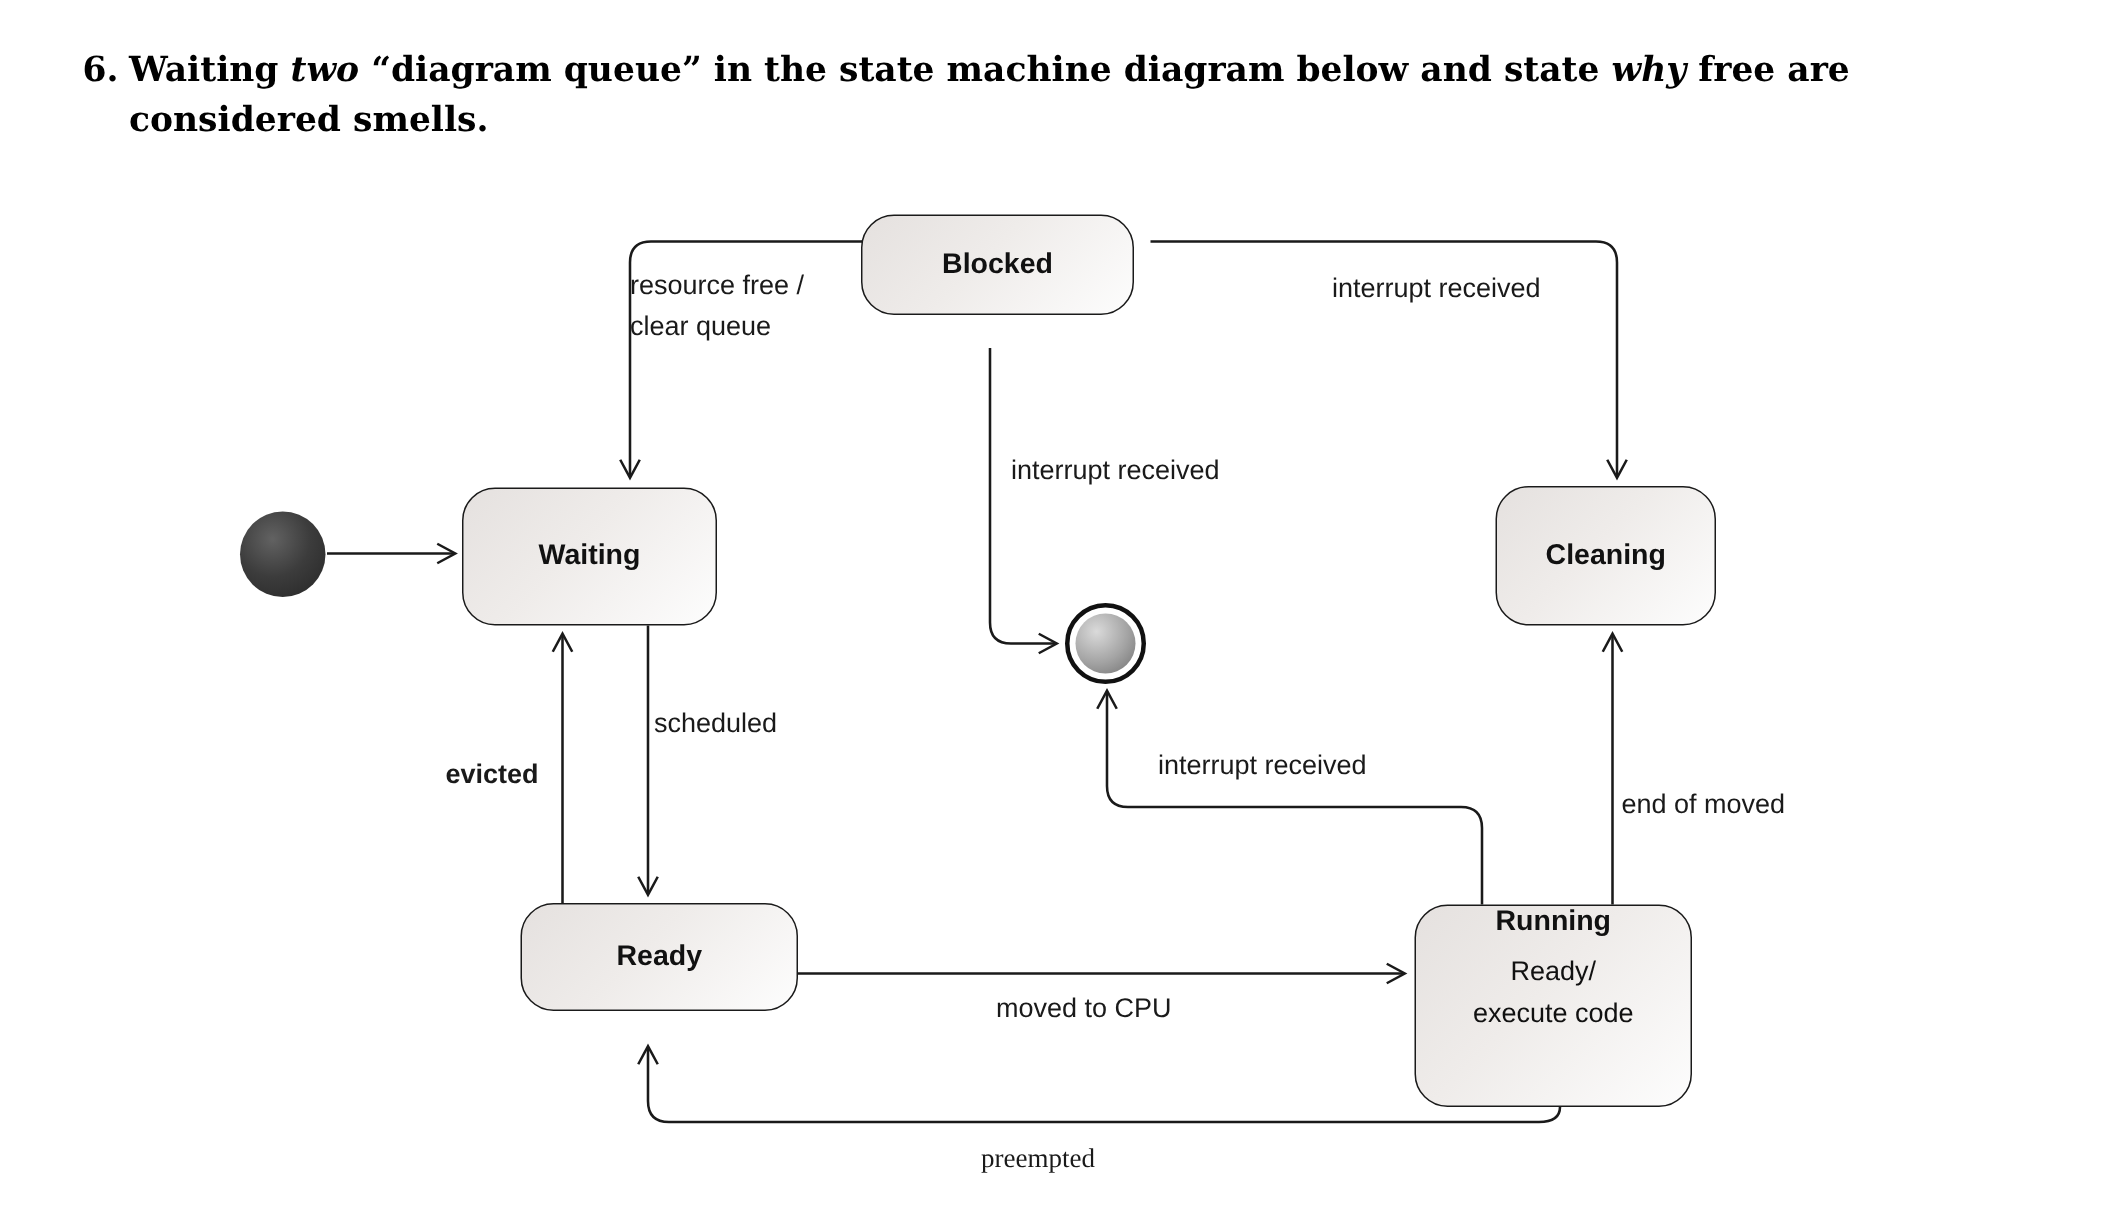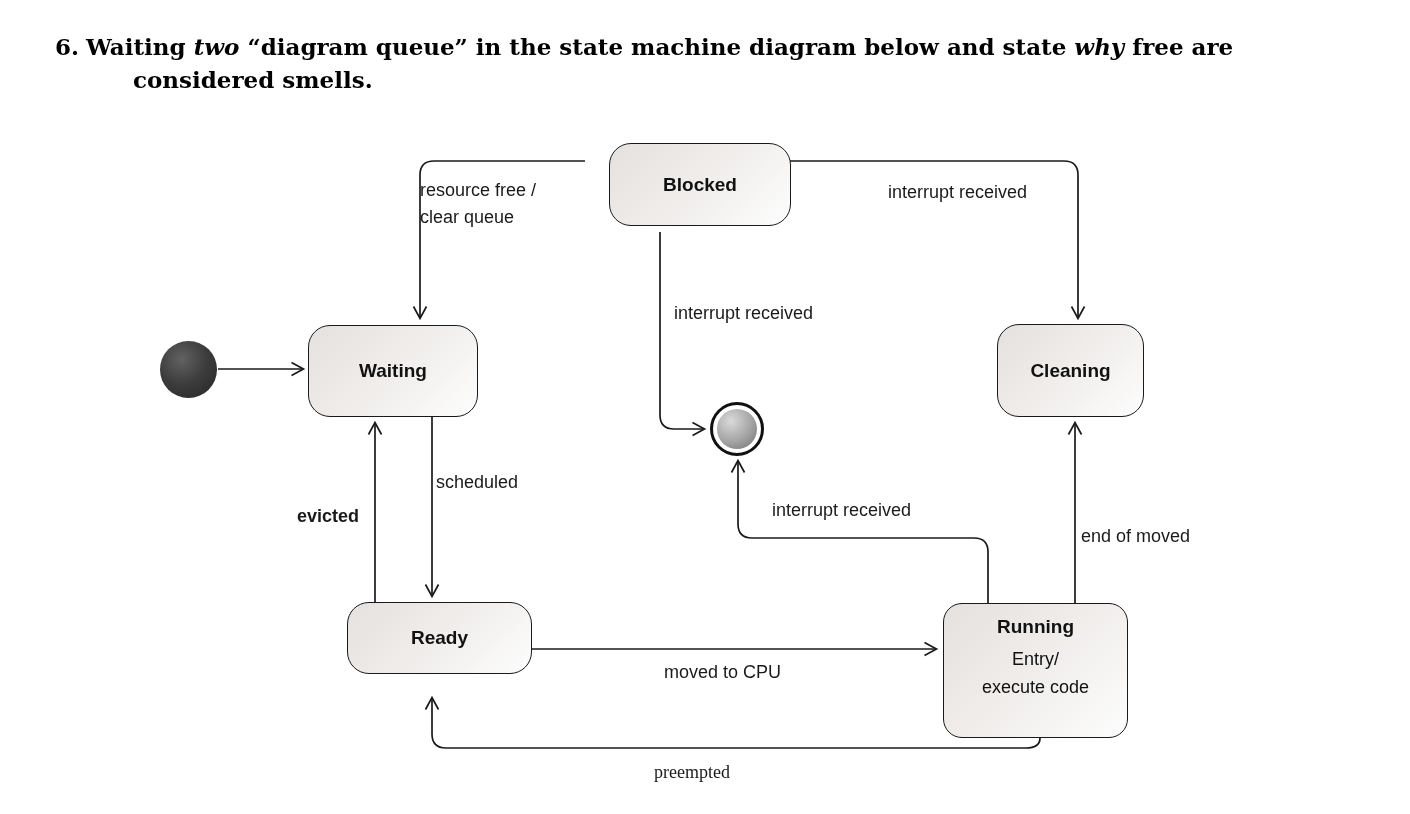--- a/index.html
+++ b/index.html
@@ -34,21 +34,20 @@
     left: 31px;
     top: 0;
     width: 1240px;
     white-space: nowrap;
   }
   .question .qline2 {
     position: absolute;
     left: 31px;
     top: 33px;
     white-space: nowrap;
-    margin-left: 47px;
   }
   .italic { font-style: italic; }
   
   svg.wires {
     position: absolute;
     left: 0;
     top: 0;
     width: 1410px;
     height: 814px;
   }
@@ -57,30 +56,28 @@
     border: 1.6px solid #1a1a1a;
     border-radius: 22px;
     background: linear-gradient(135deg, #e5e1df 0%, #efecea 45%, #fdfdfd 100%);
     display: flex;
     align-items: center;
     justify-content: center;
     font-weight: bold;
     font-size: 19px;
     color: #111111;
   }
-  .state.blocked  { left: 609px; top: 143px; width: 182px; height: 83px; }
+  .state.blocked  { left: 574px; top: 143px; width: 182px; height: 67px; }
   .state.waiting  { left: 308px; top: 325px; width: 170px; height: 92px; }
   .state.cleaning { left: 997px; top: 324px; width: 147px; height: 93px; }
   .state.ready    { left: 347px; top: 602px; width: 185px; height: 72px; }
   .state.running  {
     left: 943px; top: 603px; width: 185px; height: 135px;
     flex-direction: column;
     justify-content: flex-start;
-    padding-top: 12px;
-    border-radius: 19px;
   }
   .state.running .entry {
     font-weight: normal;
     font-size: 18px;
     line-height: 28px;
     text-align: center;
     margin-top: 7px;
   }
   .initial-dot {
     position: absolute;
@@ -156,21 +153,21 @@
     <span>Waiting</span>
   </div>
   <div class="state cleaning">
     <span>Cleaning</span>
   </div>
   <div class="state ready">
     <span>Ready</span>
   </div>
   <div class="state running">
     <span>Running</span>
-    <span class="entry"><span>Entry/</span><br>
+    <span class="entry"><span>Ready/</span><br>
       <span>execute code</span></span>
   </div>
 
   <div class="tlabel center" style="left:420px; top:177px; width:148px;"><span>resource free /</span><br><span>clear queue</span></div>
 
   <div class="tlabel" style="left:888px; top:179px;">interrupt received</div>
 
   <div class="tlabel" style="left:674px; top:300px;">interrupt received</div>
 
   <div class="tlabel" style="left:772px; top:497px;">interrupt received</div>

